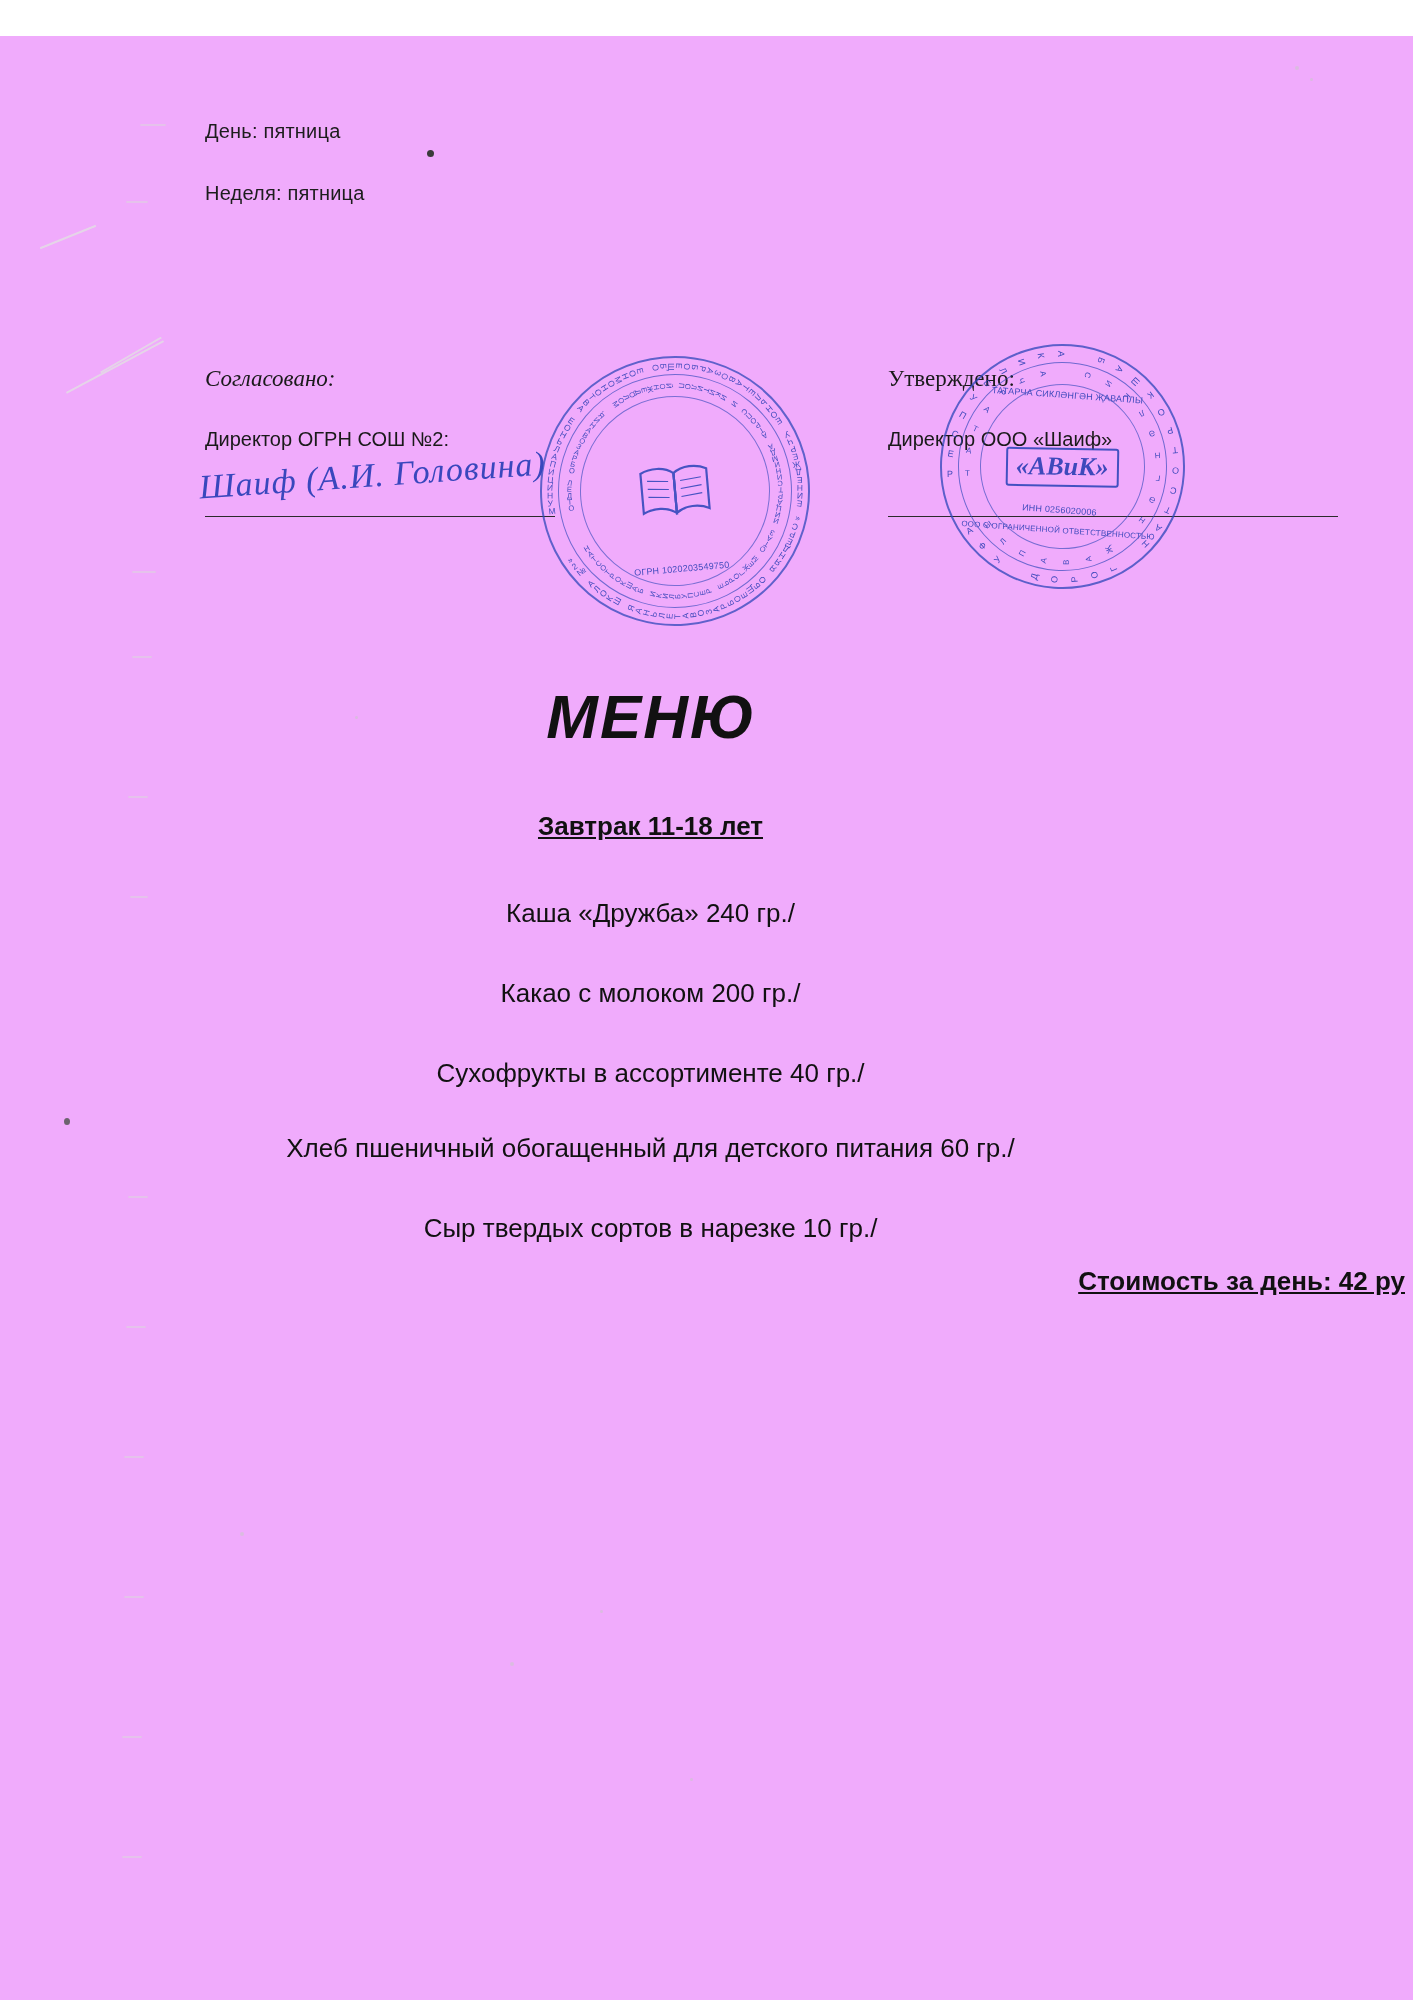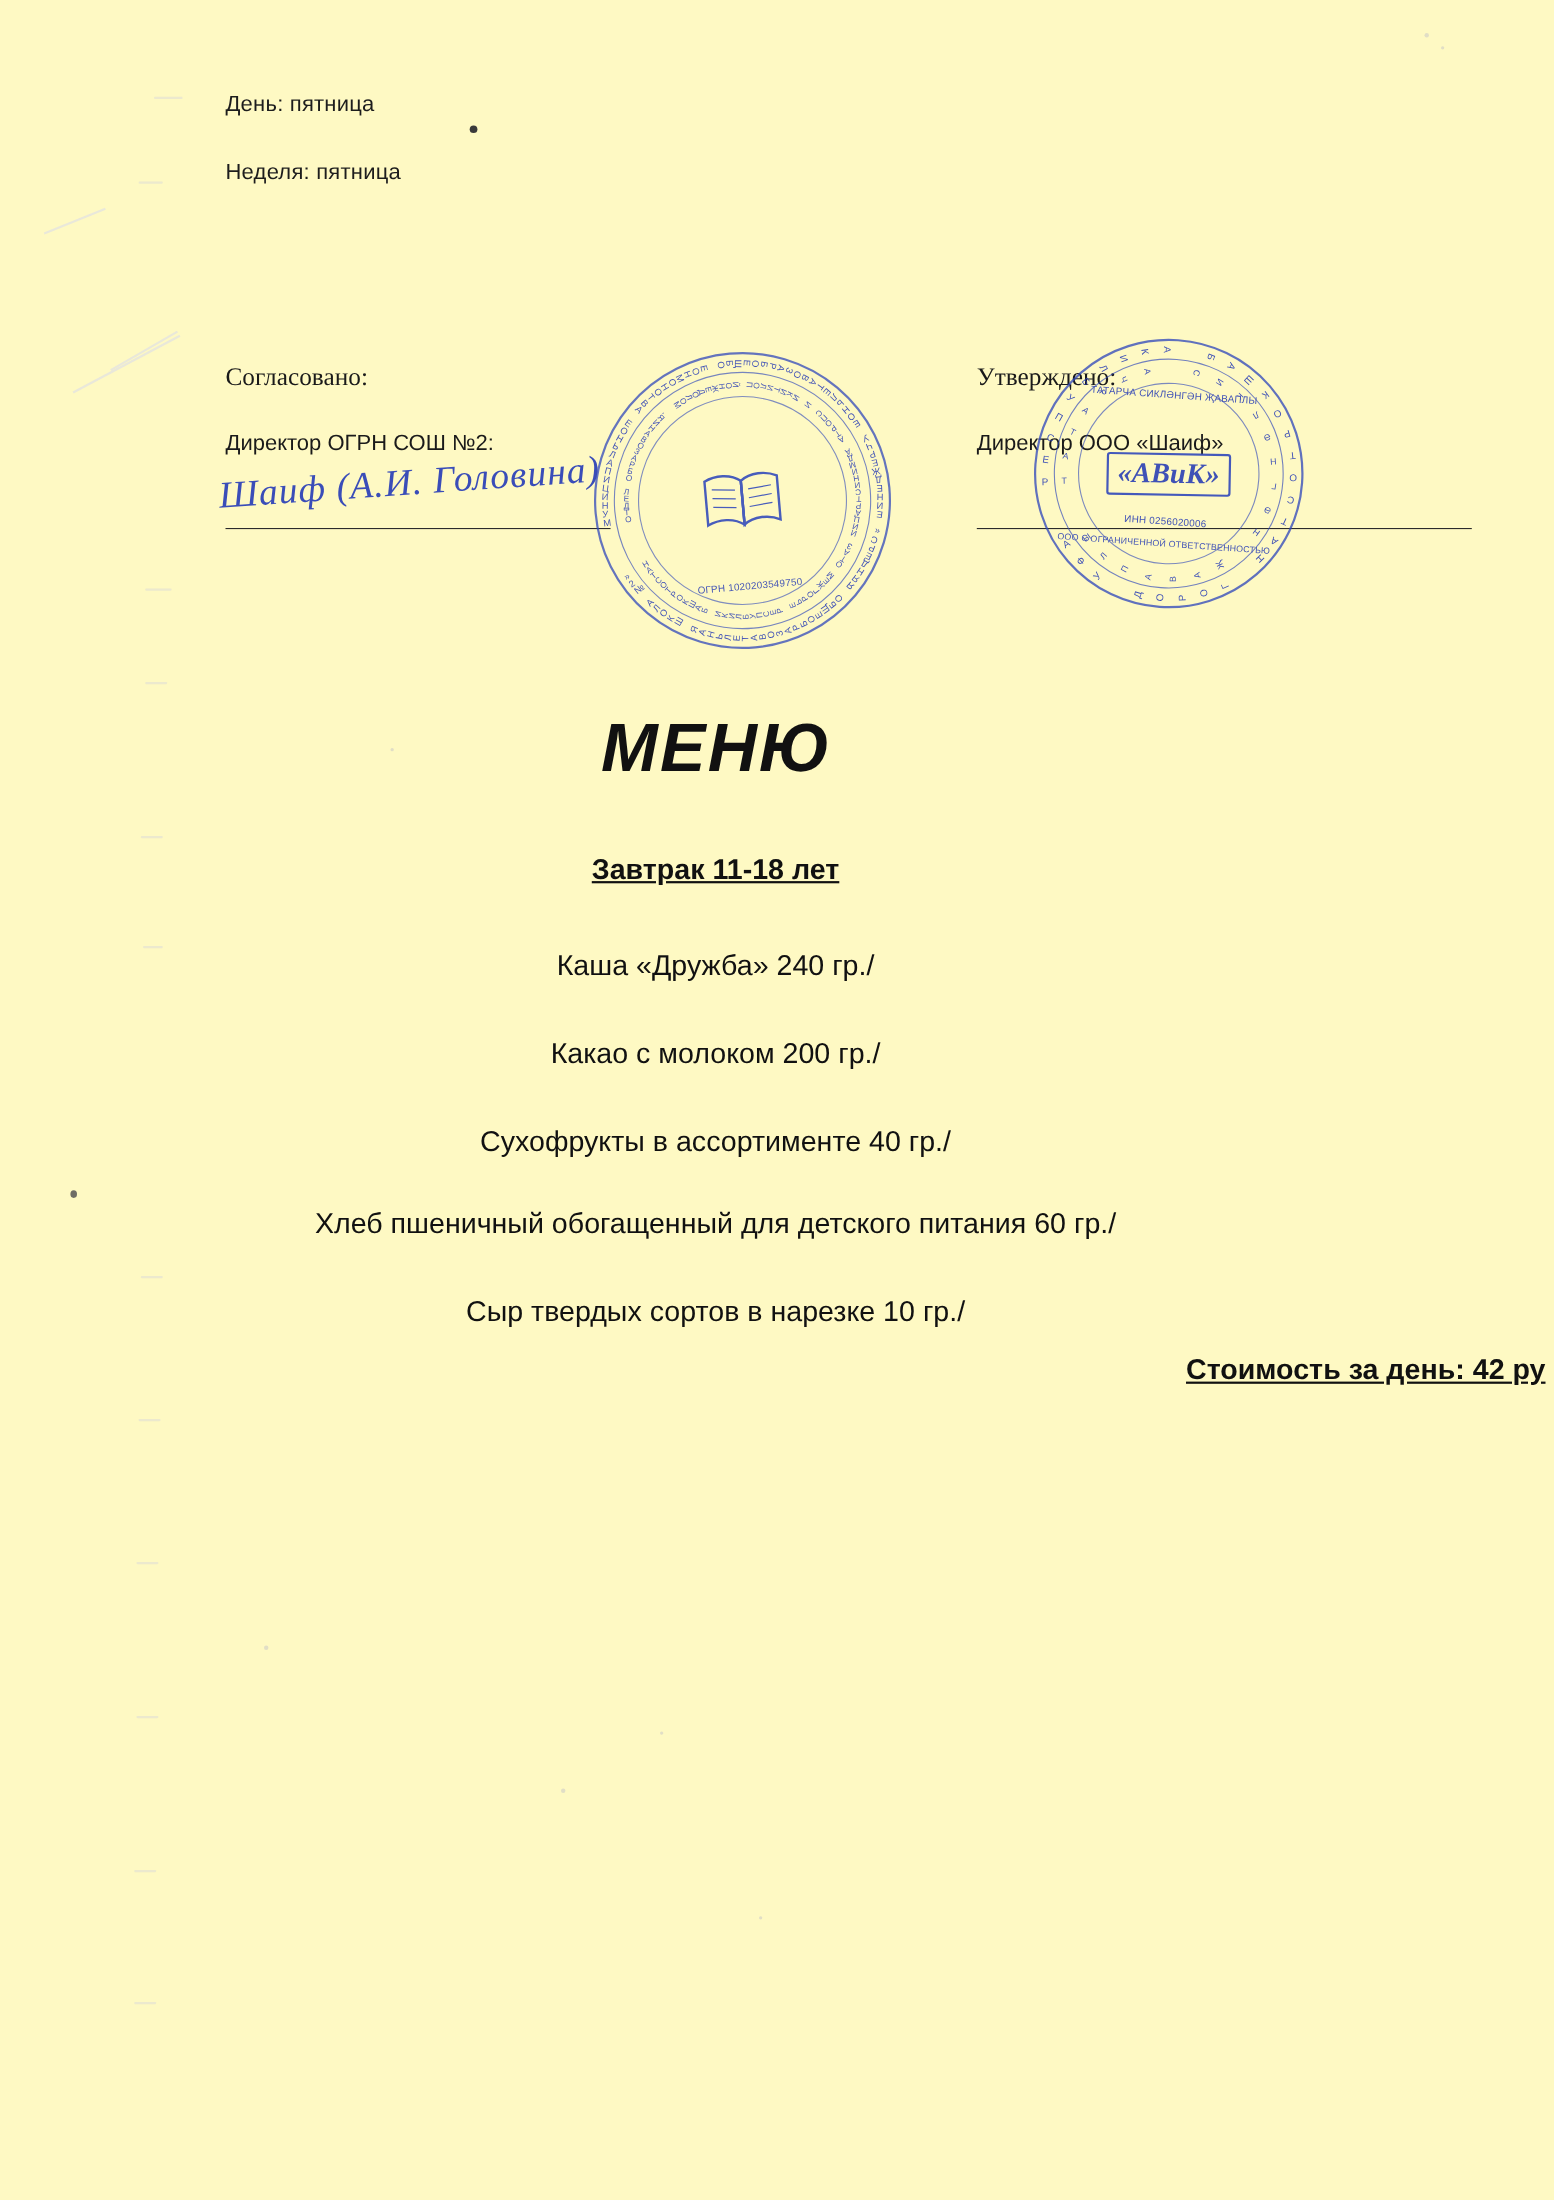--- a/index.html
+++ b/index.html
@@ -13,21 +13,22 @@
     position: relative;
     font-family: "Liberation Sans", sans-serif;
     color: #1a1a1a;
     overflow: hidden;
   }
 
   
   #page {
     position: absolute;
     inset: 0;
-    background: #fef9c3;
+    background: #f0abfc;
+    margin-top: 36px;
   }
   .speck {
     position: absolute;
     background: #c9c9c9;
     border-radius: 50%;
     opacity: .55;
   }
   .dust {
     position: absolute;
     background: #d9d9d9;
@@ -71,21 +72,21 @@
     position: absolute;
     font-family: "Liberation Serif", serif;
     font-size: 23px;
     color: #1a1a1a;
   }
   .approve-sub {
     position: absolute;
     font-size: 20px;
     color: #1a1a1a;
   }
-  #appr-left-label  { left: 205px; top: 330px; }
+  #appr-left-label  { left: 205px; top: 330px; font-style: italic; }
   #appr-left-sub    { left: 205px; top: 392px; }
   #appr-right-label { left: 888px; top: 330px; }
   #appr-right-sub   { left: 888px; top: 392px; }
 
   .sign-line {
     position: absolute;
     height: 1px;
     background: #2b2b2b;
   }
   #sign-line-left  { left: 205px; top: 480px; width: 350px; }

